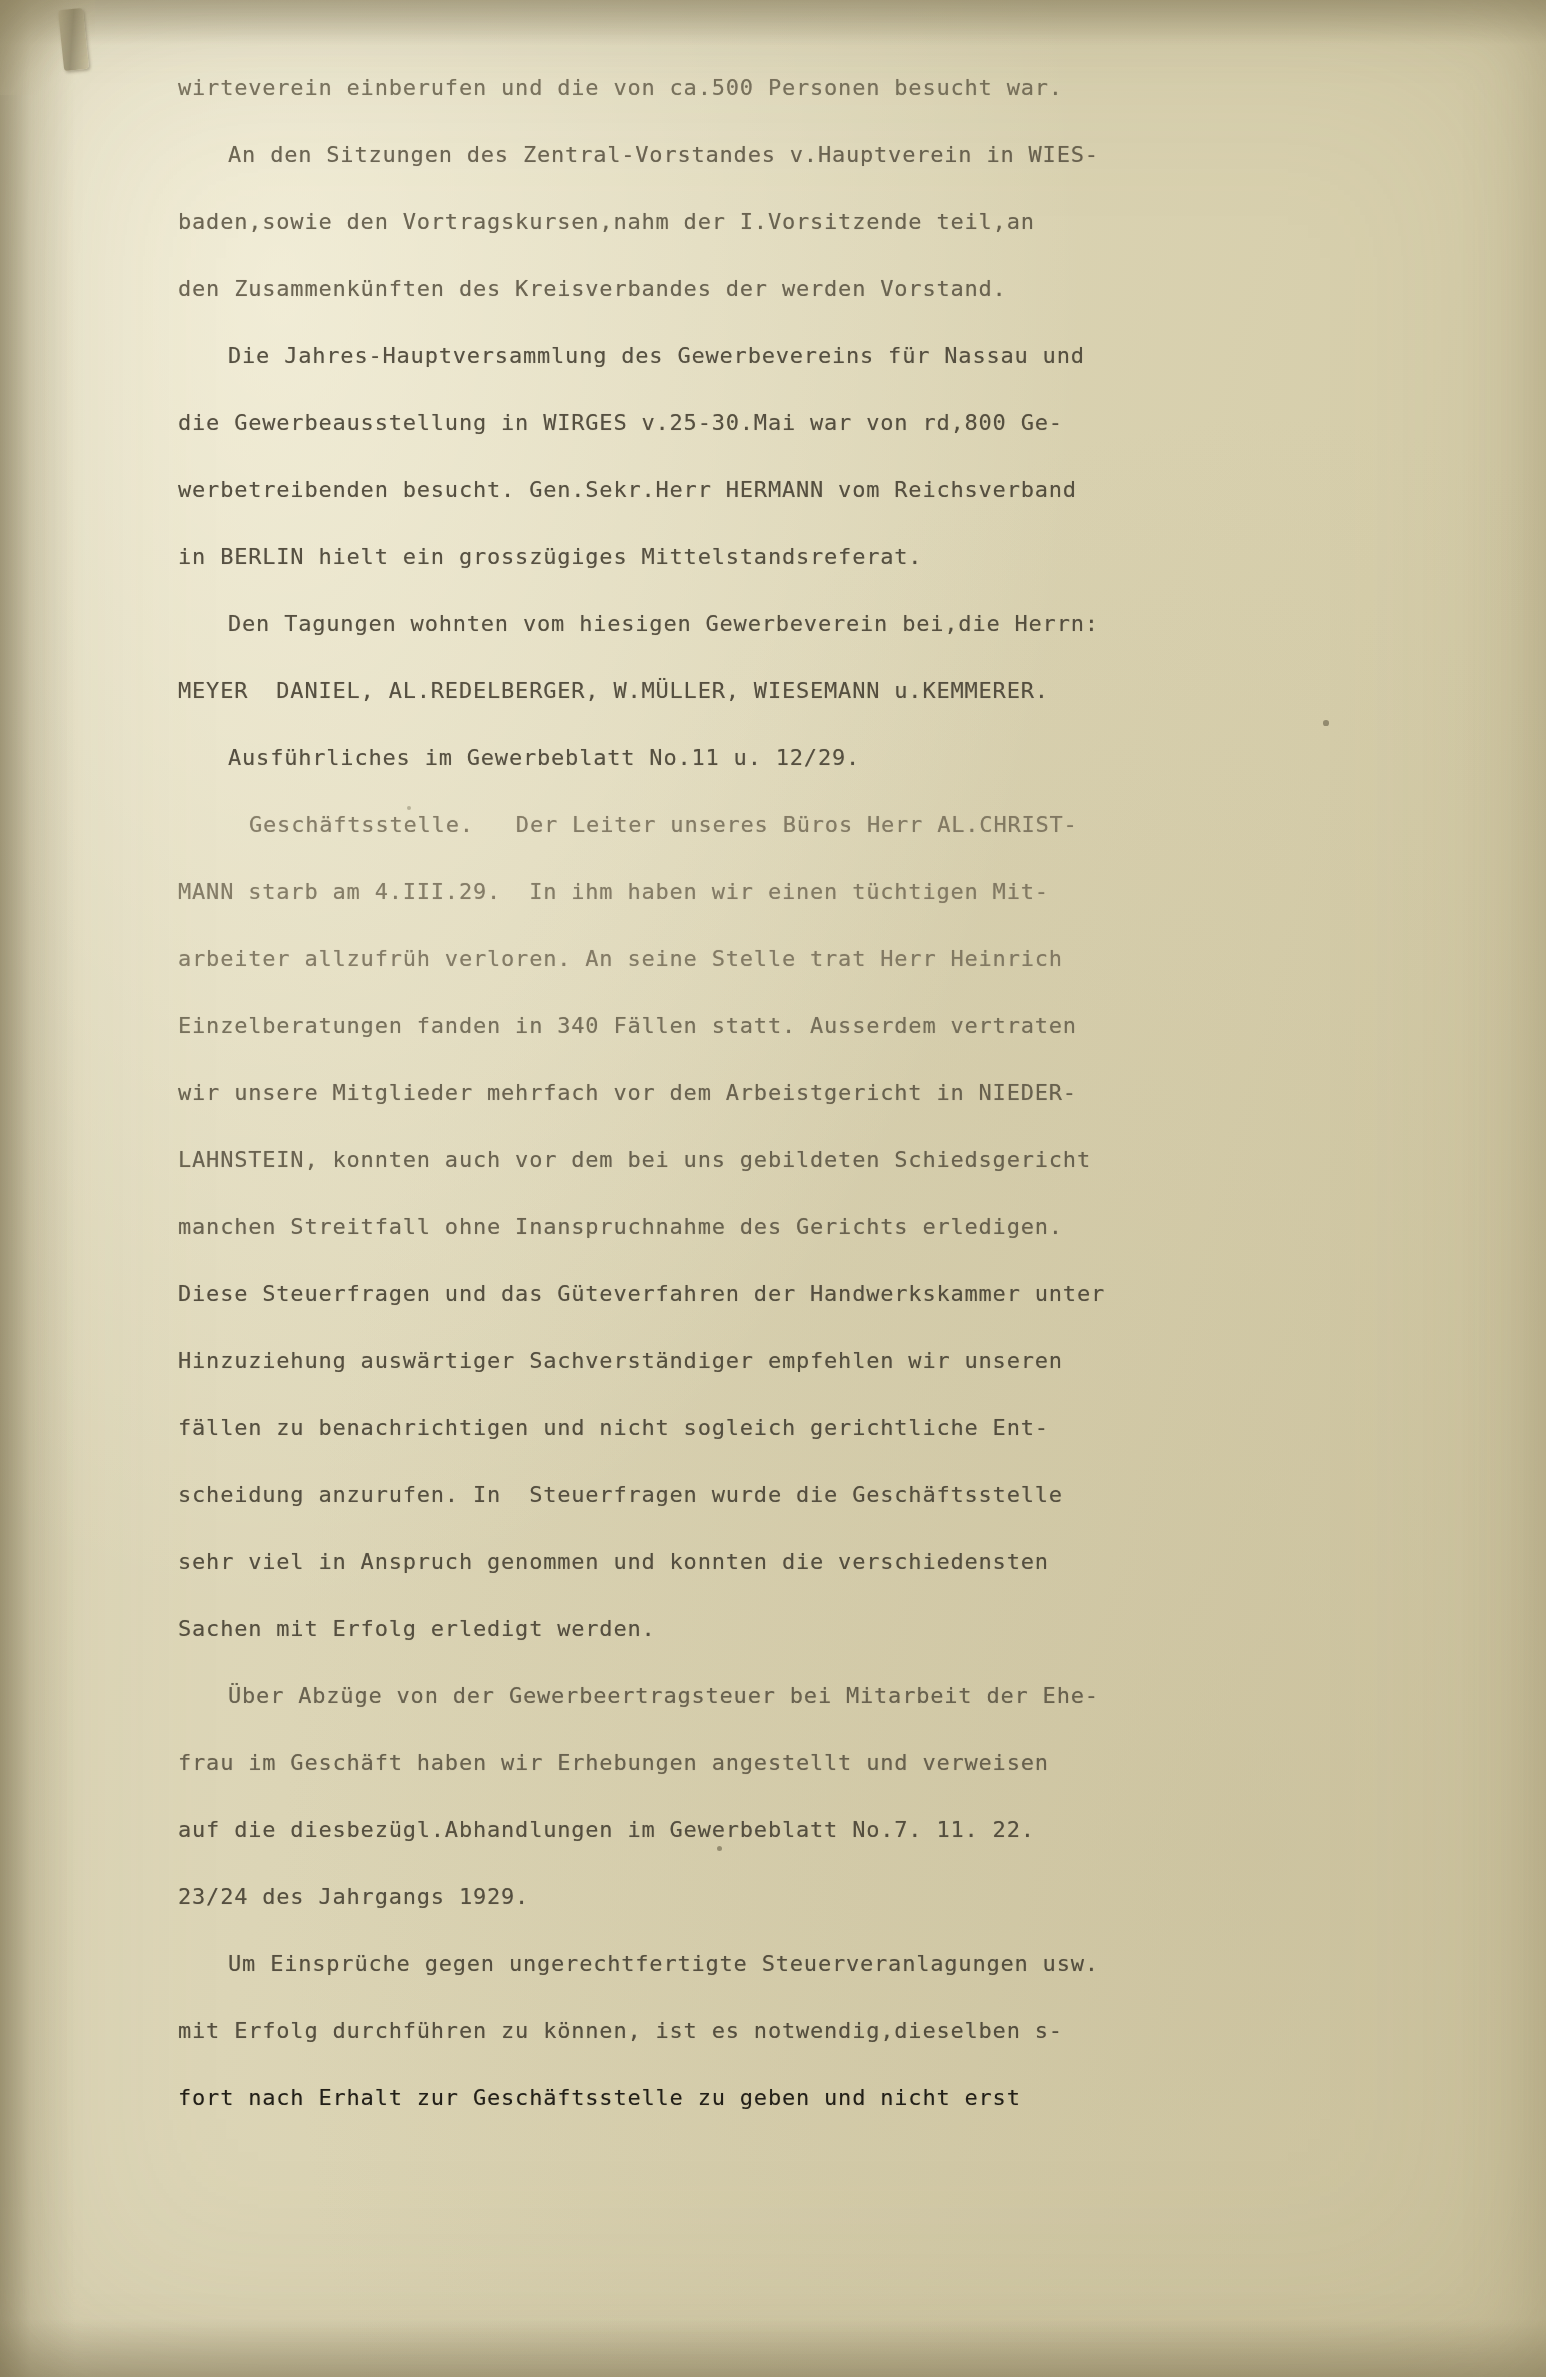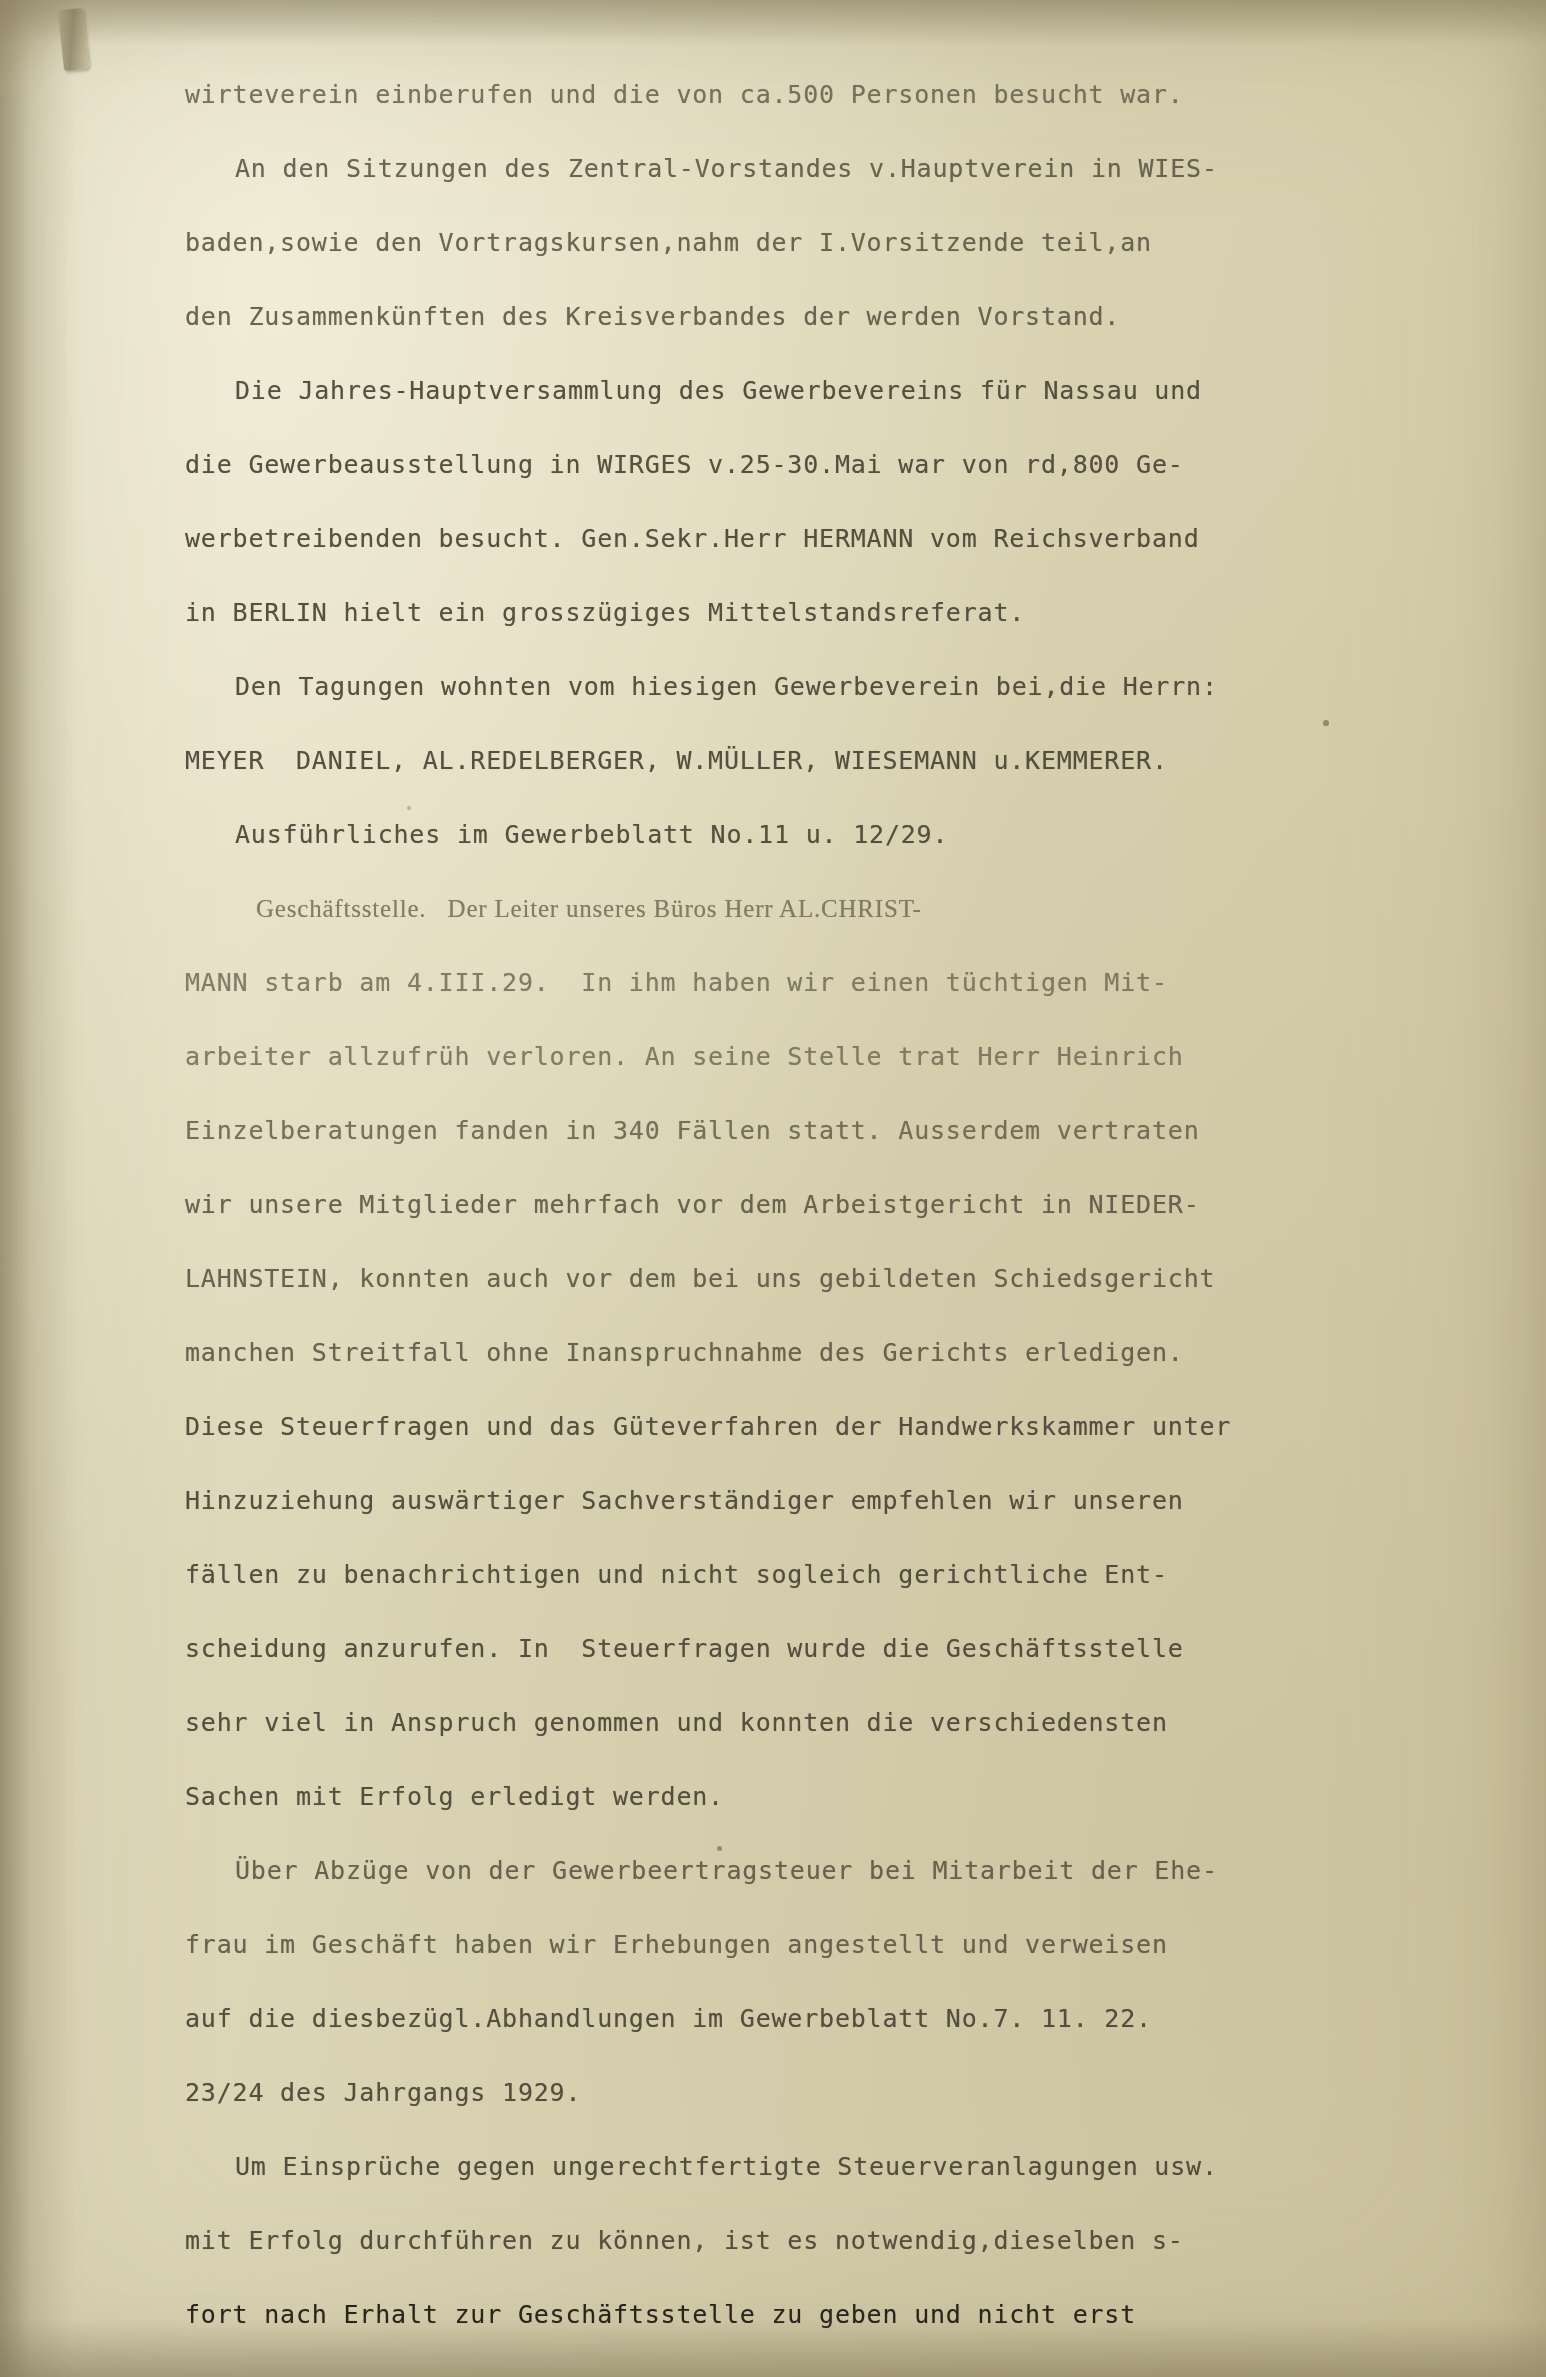--- a/index.html
+++ b/index.html
@@ -67,30 +67,30 @@
     height: 95px;
     background: linear-gradient(135deg, rgba(160,150,116,0.65) 0%, rgba(205,196,164,0.25) 55%, rgba(0,0,0,0) 70%);
   }
   .text-block {
     position: absolute;
     left: 170px;
     top: 50px;
     width: 1310px;
   }
   p.line {
-    margin: 15px;
-    font-size: 25px;
+    margin: 8px;
+    font-size: 22px;
     line-height: 59px;
     letter-spacing: 0.8px;
     color: #2b2720;
     white-space: pre;
     text-shadow: 0 0 0.8px rgba(40,36,28,0.35);
   }
   p.line.indent { text-indent: 50px; }
-  p.line.indent2 { text-indent: 71px; font-family: Liberation Serif, serif; }
+  p.line.indent2 { text-indent: 71px; }
   
   p.f1 { color: #4a4436; opacity: 0.92; }
   p.f2 { color: #5a5342; opacity: 0.88; }
   p.f3 { color: #635c49; opacity: 0.84; }
   p.f4 { color: #6d6450; opacity: 0.80; }
   p.dark { color: #221f18; font-weight: 400; }
   .speck {
     position: absolute;
     background: #5c553f;
     border-radius: 50%;

